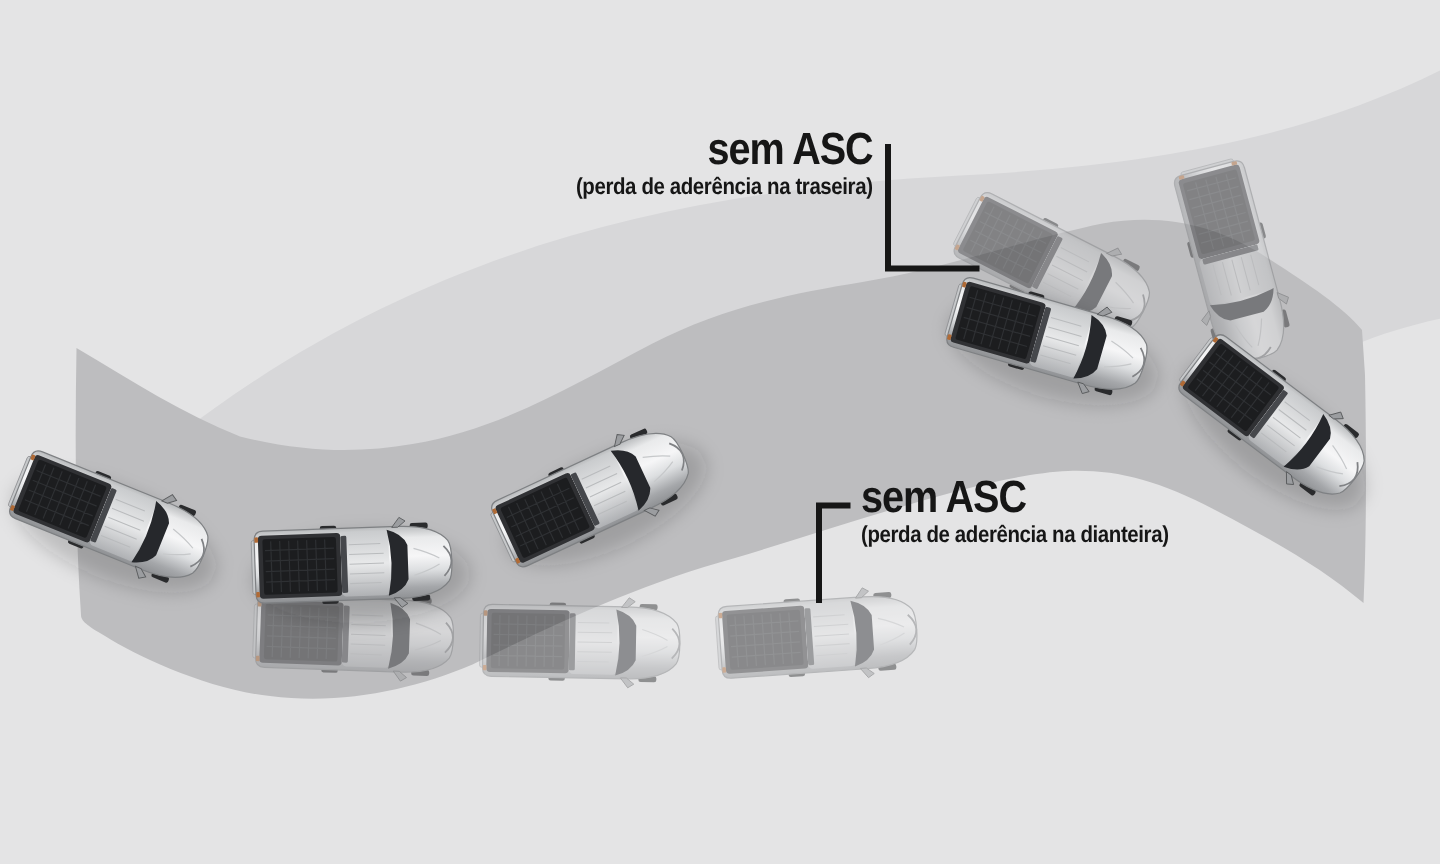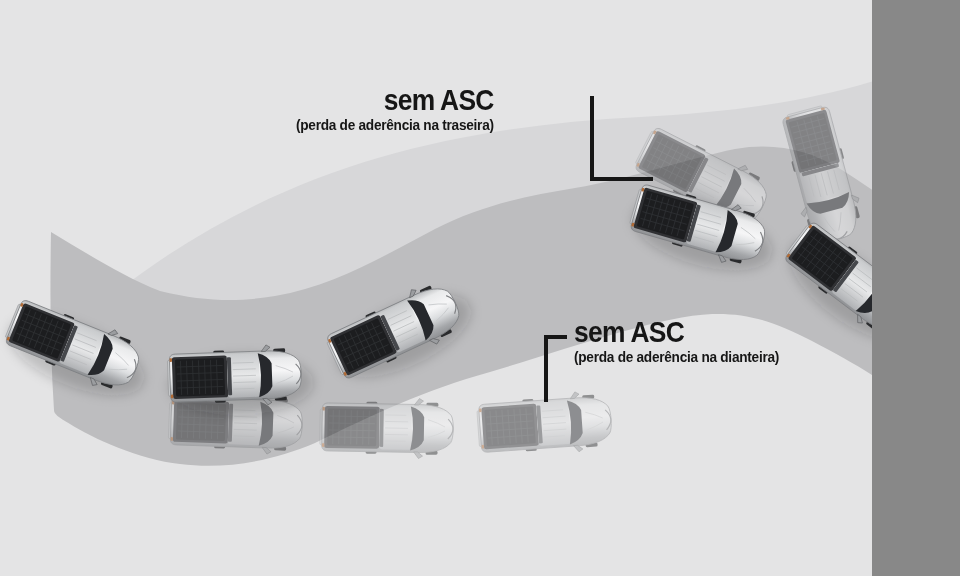--- a/index.html
+++ b/index.html
@@ -1,18 +1,18 @@
 <!DOCTYPE html>
 <html><head>
 <meta charset="utf-8">
 <style>
   html,body{margin:0;padding:0;background:#888;}
   #stage{
     position:relative;
-    width:872px;height:576px;
+    width:960px;height:576px;
     overflow:hidden;
     background:#e4e4e5;
     font-family:"Liberation Sans", sans-serif;
   }
   #scene{position:absolute;left:0;top:0;display:block;}
   .callout{position:absolute;color:#161616;}
   .callout .heading{
     font-size:30px;font-weight:bold;letter-spacing:-0.8px;line-height:1.04;
     white-space:nowrap;
   }

